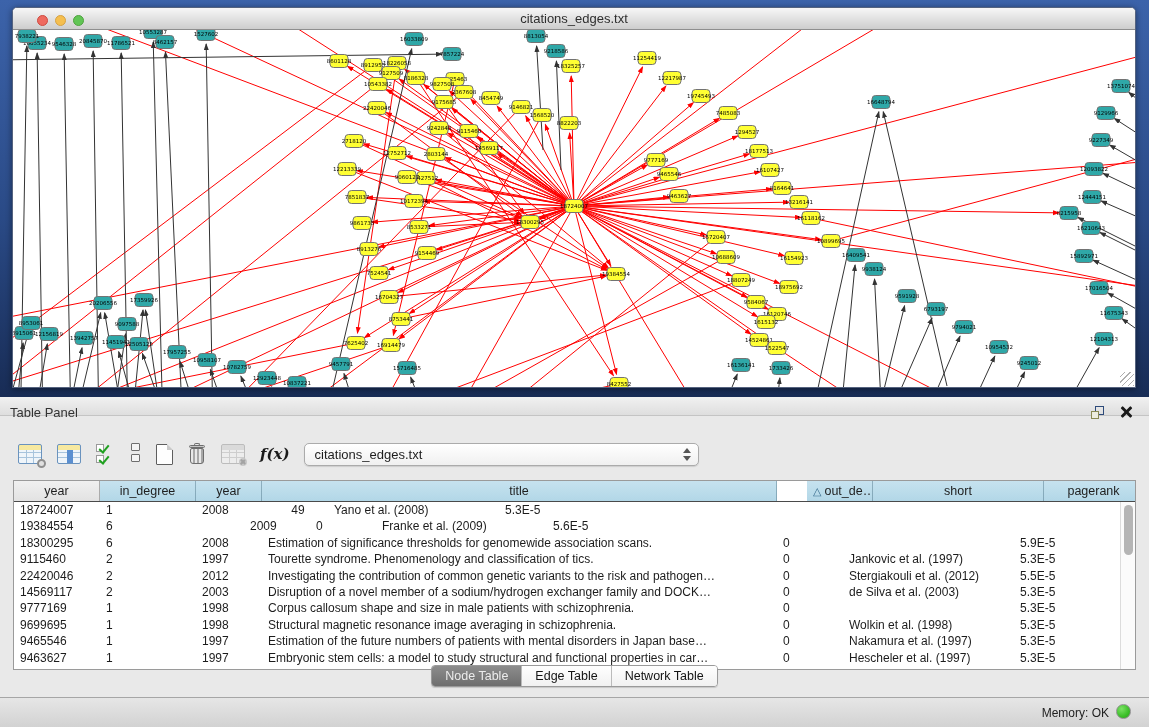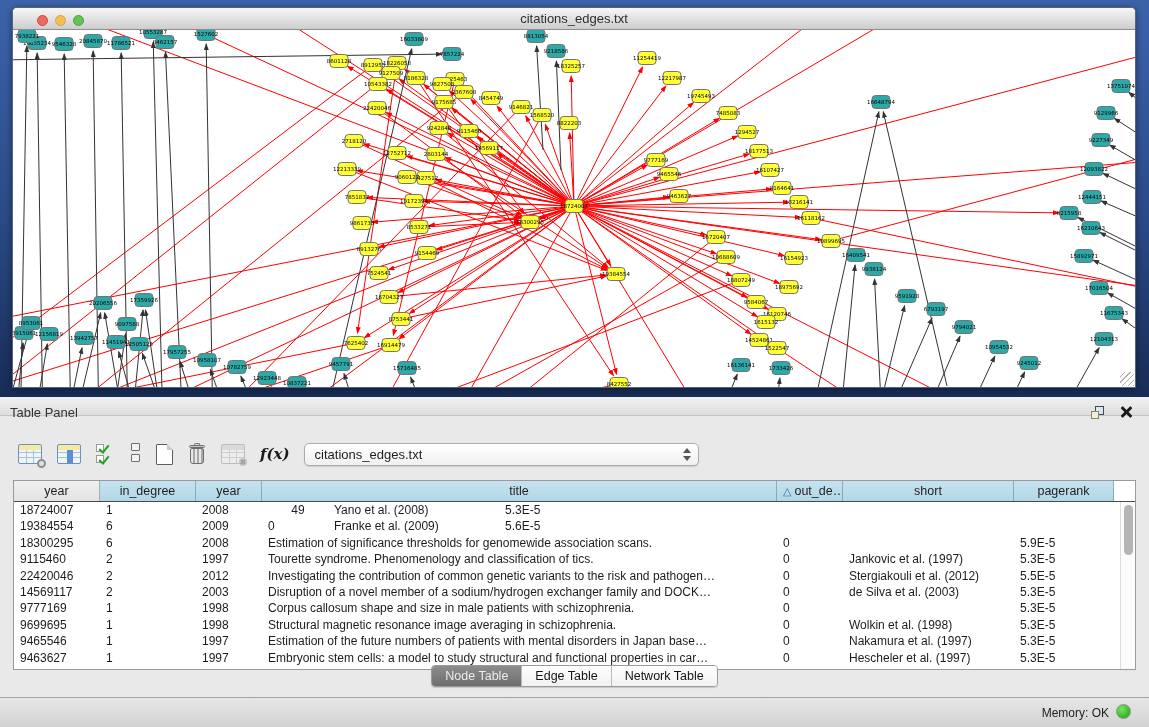--- a/index.html
+++ b/index.html
@@ -76,21 +76,21 @@
   .combo .stepper { position:absolute; right:7px; top:4px; }
   .combo .stepper .up { width:0;height:0;border-left:4px solid transparent;border-right:4px solid transparent;border-bottom:5px solid #555; margin-bottom:3px; }
   .combo .stepper .dn { width:0;height:0;border-left:4px solid transparent;border-right:4px solid transparent;border-top:5px solid #555; }
 
   .tablewrap { position:absolute; left:13px; right:13px; top:83px; bottom:27px; background:#fff; border:1px solid #9A9A9A; overflow:hidden; }
   .thead { display:flex; height:21px; border-bottom:1px solid #4A4A4A; }
   .th { font-size:12.5px; color:#1E1E1E; text-align:center; line-height:20px;
       background:linear-gradient(180deg,#C6E2EF,#B2D7E7); border-right:1px solid rgba(40,80,100,.35); overflow:hidden; white-space:nowrap; flex:0 0 auto; }
   .th.plain { background:linear-gradient(180deg,#F0F0F0,#E2E2E2); border-right:1px solid #ABABAB; }
   .th .sort { color:#3A6E8F; margin-right:3px; font-size:11px; }
-  .th.sorted { text-align:left; padding-left:6px; }
+  .th.sorted { text-align:left; padding-left:6px;margin-left:30px; }
   .tbody .tr { display:flex; height:16.4px; }
   .td { font-size:12px; color:#1C1C1C; line-height:16px; padding-left:6px; overflow:hidden; white-space:nowrap; flex:0 0 auto; }
   .vscroll { position:absolute; right:0; top:21px; bottom:0; width:15px; background:#FBFBFB; border-left:1px solid #DCDCDC; }
   .vthumb { position:absolute; left:2.5px; top:3px; width:9px; height:50px; border-radius:5px; background:#B5B5B5; }
 
   .tabstrip { position:absolute; left:0; bottom:8px; width:100%; height:27px; display:flex; justify-content:center; align-items:center; }
   .seg { display:flex; border:1px solid #9A9A9A; border-radius:4px; overflow:hidden; box-shadow:0 1px 1px rgba(0,0,0,.15); }
   .seg .tab { height:20px; line-height:20px; padding:0 13px; font-size:12.5px; color:#141414;
       background:linear-gradient(180deg,#FFFFFF,#F1F1F1); border-right:1px solid #BBBBBB; }
   .seg .tab:last-child { border-right:none; }
@@ -808,21 +808,21 @@
             <div class="td" style="width: 86px;">18724007</div>
             <div class="td" style="width: 96px;">1</div>
             <div class="td" style="width: 66px;">2008</div>
             <div class="td" style="width: 66px; text-align: center;">49</div>
             <div class="td" style="width: 171px;">Yano et al. (2008)</div>
             <div class="td" style="width: 100px;">5.3E-5</div>
           </div>
           <div class="tr">
             <div class="td" style="width: 86px;">19384554</div>
             <div class="td" style="width: 96px;">6</div>
-            <div class="td" style="width: 66px;">2009</div>
+            <div class="td" style="width: 66px; margin-left: 48px;">2009</div>
             <div class="td" style="width: 66px;">0</div>
             <div class="td" style="width: 171px;">Franke et al. (2009)</div>
             <div class="td" style="width: 100px;">5.6E-5</div>
           </div>
           <div class="tr">
             <div class="td" style="width: 86px;">18300295</div>
             <div class="td" style="width: 96px;">6</div>
             <div class="td" style="width: 66px;">2008</div>
             <div class="td" style="width: 515px;">Estimation of significance thresholds for genomewide association scans.</div>
             <div class="td" style="width: 66px;">0</div>

